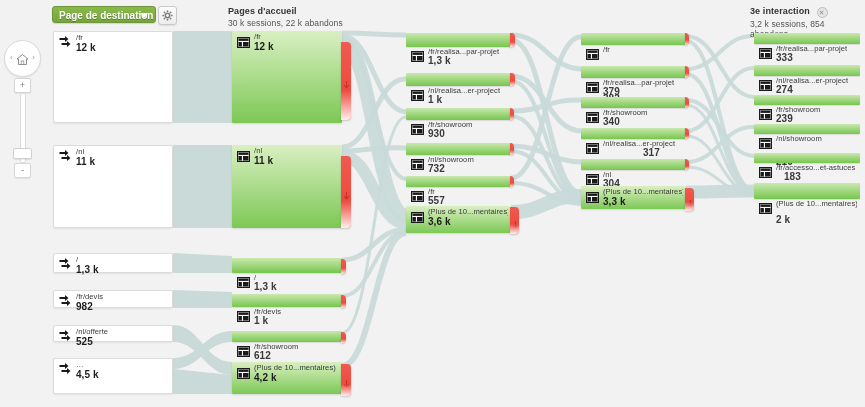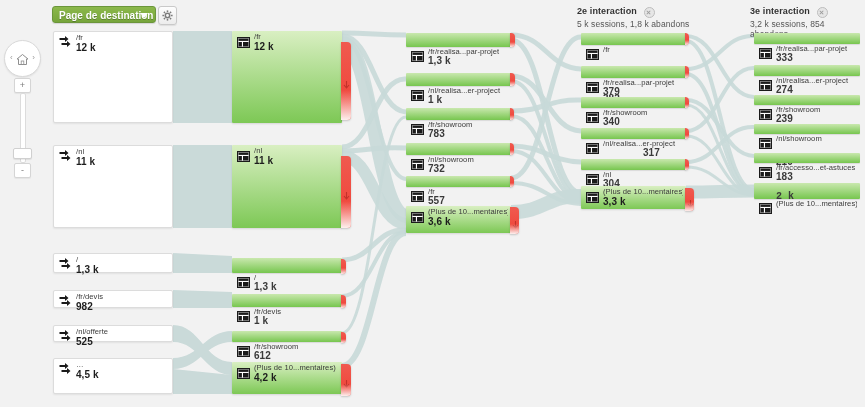--- a/index.html
+++ b/index.html
@@ -204,23 +204,23 @@
             <line x1="9" y1="5.5" x2="10.6" y2="5.5"></line>
           <line x1="1.9" y1="1.9" x2="3" y2="3"></line>
             <line x1="8" y1="8" x2="9.1" y2="9.1"></line>
           <line x1="9.1" y1="1.9" x2="8" y2="3"></line>
             <line x1="3" y1="8" x2="1.9" y2="9.1"></line>
         </g>
       </svg>
     </span>
   </div>
 
-  <div class="col-head" style="left:577px">
-    <div class="ttl"><span>2e interaction</span><span class="xbtn"></span></div>
-    <div class="sub">5 k sessions, 1,8 k abandons</div>
+  <div class="col-head" style="left:228px">
+    <div class="ttl">Pages d'accueil</div>
+    <div class="sub">30 k sessions, 22 k abandons</div>
   </div>
   <div class="col-head" style="left:750px">
     <div class="ttl"><span>3e interaction</span><span class="xbtn"></span></div>
     <div class="sub">3,2 k sessions, 854 abandons</div>
   </div>
 
   <div id="layer-start">
       <div class="node start" style="left: 53px; top: 31px; width: 120px; height: 92px;">
         <span class="ico"><svg width="14" height="14" viewBox="0 0 14 14">
             <path d="M0.5 3 L6 3 L6 1 L9.5 4 L6 7 L6 5 L0.5 5 Z" fill="#1a1a1a"></path>
@@ -374,21 +374,21 @@
       </div>
       <div class="exit" style="left: 510px; top: 73px; width: 5px; height: 13px;"></div>
       <div class="node thin" style="left: 406px; top: 108px; width: 105px; height: 12px;">
         <span class="ico" style="top: 13px;"><svg width="13" height="11" viewBox="0 0 13 11">
             <rect x="0.5" y="0.5" width="12" height="10" fill="#fff" stroke="#1a1a1a" stroke-width="1.4"></rect>
             <rect x="1.5" y="1.5" width="10" height="2.4" fill="#1a1a1a"></rect>
             <rect x="1.5" y="5" width="3.4" height="4.5" fill="#1a1a1a"></rect>
             <rect x="6" y="5" width="5.5" height="4.5" fill="#1a1a1a"></rect>
           </svg></span>
         <span class="label" style="top: 13px; color: rgb(58, 58, 58);">/fr/showroom</span>
-        <span class="val" style="top: 21px;">783</span>
+        <span class="val" style="top: 21px;">930</span>
       </div>
       <div class="exit" style="left: 510px; top: 108px; width: 4px; height: 12px;"></div>
       <div class="node thin" style="left: 406px; top: 143px; width: 105px; height: 12px;">
         <span class="ico" style="top: 13px;"><svg width="13" height="11" viewBox="0 0 13 11">
             <rect x="0.5" y="0.5" width="12" height="10" fill="#fff" stroke="#1a1a1a" stroke-width="1.4"></rect>
             <rect x="1.5" y="1.5" width="10" height="2.4" fill="#1a1a1a"></rect>
             <rect x="1.5" y="5" width="3.4" height="4.5" fill="#1a1a1a"></rect>
             <rect x="6" y="5" width="5.5" height="4.5" fill="#1a1a1a"></rect>
           </svg></span>
         <span class="label" style="top: 13px; color: rgb(58, 58, 58);">/nl/showroom</span>
@@ -536,31 +536,31 @@
         <span class="val" style="top: 33px;">210</span>
       </div>
       <div class="node thin" style="left: 754px; top: 153px; width: 106px; height: 10px;">
         <span class="ico" style="top: 11px;"><svg width="13" height="11" viewBox="0 0 13 11">
             <rect x="0.5" y="0.5" width="12" height="10" fill="#fff" stroke="#1a1a1a" stroke-width="1.4"></rect>
             <rect x="1.5" y="1.5" width="10" height="2.4" fill="#1a1a1a"></rect>
             <rect x="1.5" y="5" width="3.4" height="4.5" fill="#1a1a1a"></rect>
             <rect x="6" y="5" width="5.5" height="4.5" fill="#1a1a1a"></rect>
           </svg></span>
         <span class="label" style="top: 11px; color: rgb(58, 58, 58);">/fr/accesso...et-astuces</span>
-        <span class="val" style="top: 19px;">183</span>
+        <span class="val" style="top: 19px; margin-left: 8px;">183</span>
       </div>
       <div class="node thin" style="left: 754px; top: 183px; width: 106px; height: 16px;">
         <span class="ico" style="top: 17px;"><svg width="13" height="11" viewBox="0 0 13 11">
             <rect x="0.5" y="0.5" width="12" height="10" fill="#fff" stroke="#1a1a1a" stroke-width="1.4"></rect>
             <rect x="1.5" y="1.5" width="10" height="2.4" fill="#1a1a1a"></rect>
             <rect x="1.5" y="5" width="3.4" height="4.5" fill="#1a1a1a"></rect>
             <rect x="6" y="5" width="5.5" height="4.5" fill="#1a1a1a"></rect>
           </svg></span>
         <span class="label" style="top: 17px; color: rgb(58, 58, 58);">(Plus de 10...mentaires)</span>
-        <span class="val" style="top: 9px; font-family: Liberation Mono, monospace;">2 k</span>
+        <span class="val" style="top: 32px;">2 k</span>
       </div>
     </div>
 
   <div class="pan-home">
     <span class="lf">‹</span>
     <span class="hg">
       <svg width="13" height="13" viewBox="0 0 13 13">
         <path d="M6.5 1.5 L12 6 L10.5 6 L10.5 11.5 L2.5 11.5 L2.5 6 L1 6 Z" fill="none" stroke="#8f8f8f" stroke-width="1"></path>
         <rect x="5.2" y="8" width="2.6" height="3.5" fill="none" stroke="#8f8f8f" stroke-width=".8"></rect>
       </svg>

